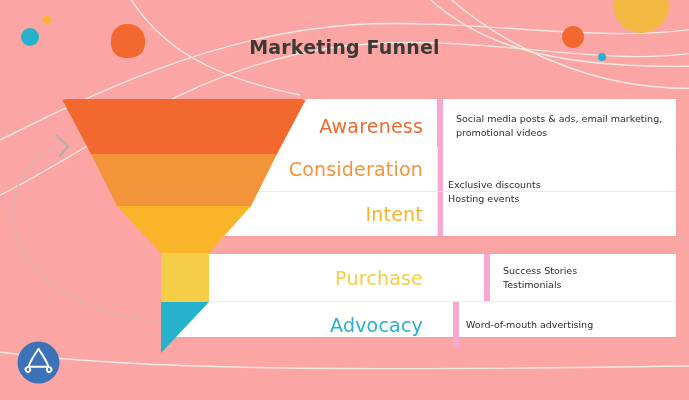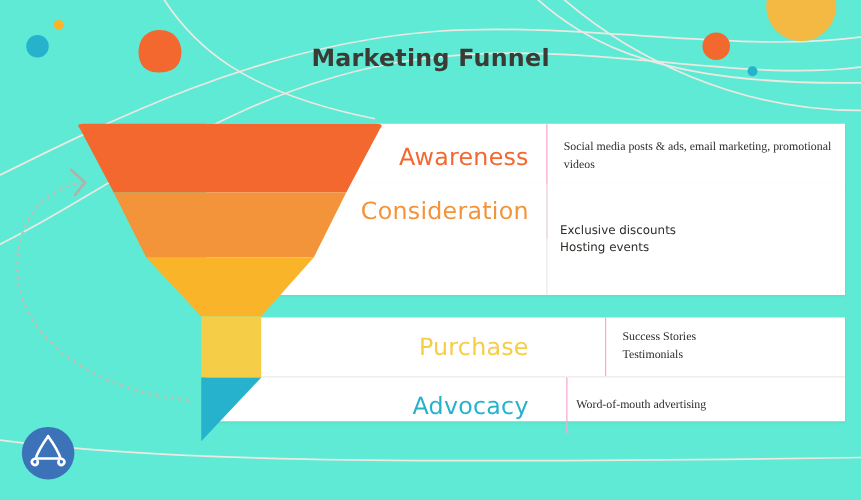--- a/index.html
+++ b/index.html
@@ -10,21 +10,21 @@
     width: 689px;
     height: 400px;
     overflow: hidden;
     font-family: "DejaVu Sans", sans-serif;
     background: #f7f5f0;
   }
   #stage {
     position: relative;
     width: 689px;
     height: 400px;
-    background: #5eead4;
+    background: #fca5a5;
     overflow: hidden;
   }
 
   
   .bg-svg {
     position: absolute;
     left: 0; top: 0;
     width: 689px; height: 400px;
   }
   .blob {
@@ -84,31 +84,30 @@
     flex: 0 0 272px;
     text-align: right;
     padding-right: 14px;
     box-sizing: border-box;
     font-weight: normal;
     font-size: 19px;
     letter-spacing: .2px;
   }
   .desc-cell {
     flex: 1 1 auto;
-    border-left: 1px solid #f9a8d4;
+    border-left: 6px solid #f9a8d4;
     align-self: stretch;
     display: flex;
     align-items: center;
     padding-left: 13px;
     padding-right: 8px;
     box-sizing: border-box;
     font-size: 9.5px;
     line-height: 1.45;
     color: #2e2d29;
-    font-family: Liberation Serif, serif;
   }
   .stack-desc {
     position: absolute;
     left: 272px;
     top: 0;
     bottom: 0;
     right: 0;
     border-left: 1px solid #eceae4;
     display: flex;
     align-items: center;
@@ -169,20 +168,24 @@
         <div class="label-cell" style="color:#f2682f;">Awareness</div>
         <div class="desc-cell" style="white-space:pre-line;">Social media posts &amp; ads, email marketing, promotional videos</div>
       </div>
     </div>
 
     <div class="card" style="top:48px;height:89px;">
       <div class="row" style="height:44px;">
         <div class="label-cell" style="color:#f4943a;">Consideration</div>
         <div class="desc-cell"></div>
       </div>
+      <div class="row" style="height:45px;">
+        <div class="label-cell" style="color:#f9b42a;">Intent</div>
+        <div class="desc-cell"></div>
+      </div>
       <div class="stack-desc" style="white-space:pre-line;">Exclusive discounts
 Hosting events</div>
     </div>
 
     <div class="card" style="top:155px;height:83px;">
       <div class="row" style="height:47px;">
         <div class="label-cell" style="color:#f5cd46;">Purchase</div>
         <div class="desc-cell" style="white-space:pre-line;margin-left:47px;">Success Stories
 Testimonials</div>
       </div>

